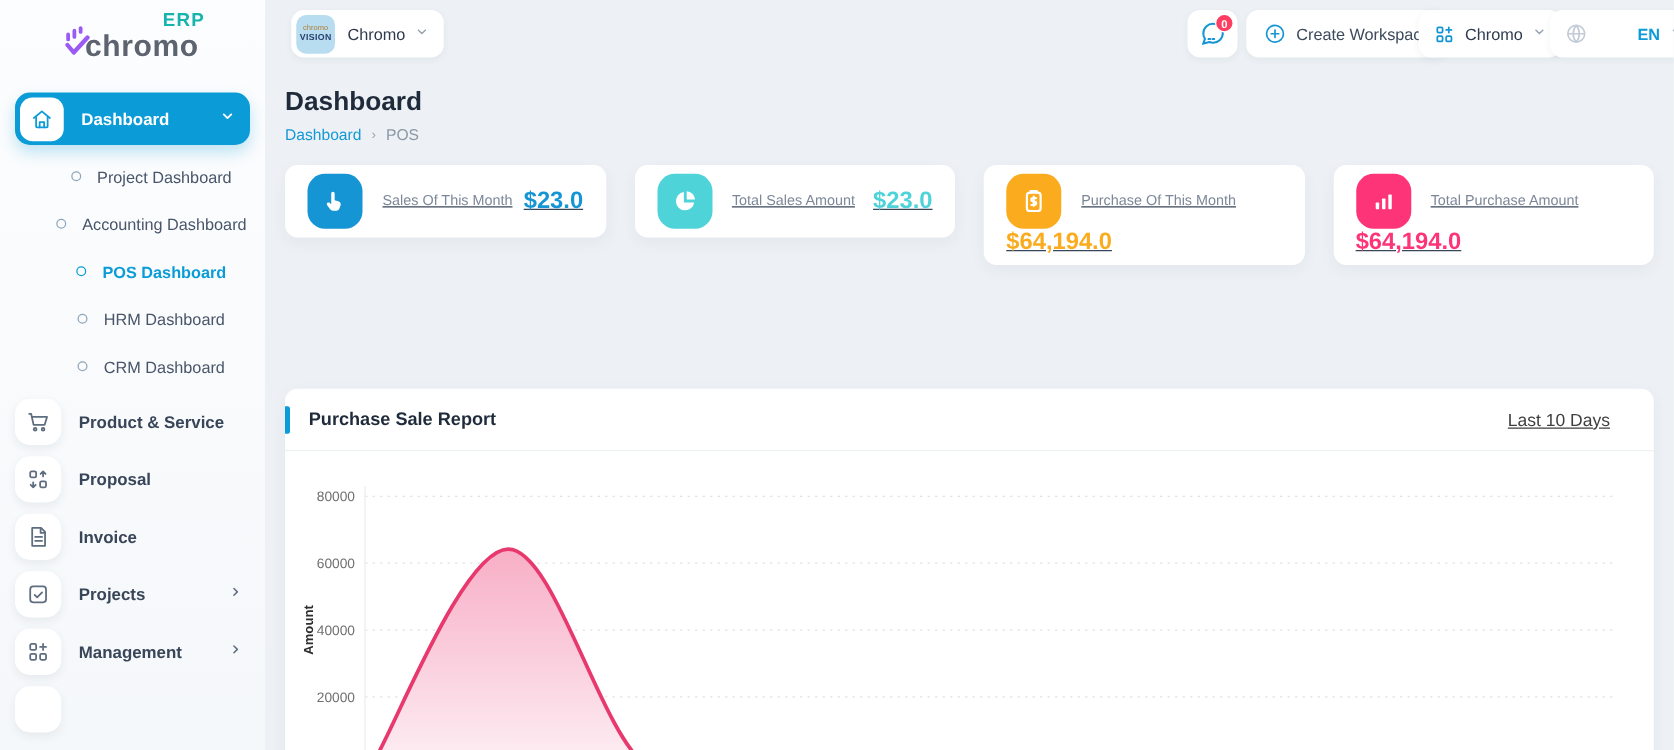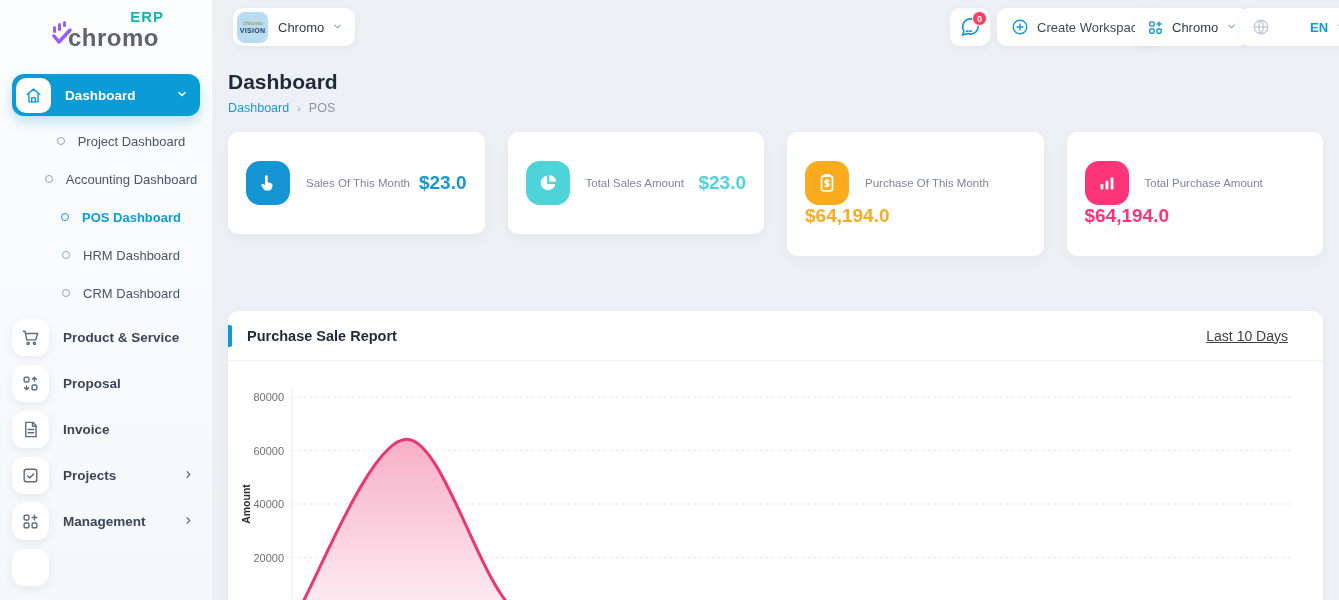--- a/index.html
+++ b/index.html
@@ -79,22 +79,23 @@
   
   .main { position:absolute; left:212px; right:0; top:56px; }
   .page-head { padding:14px 16px 0 16px; }
   .page-title { font-size:21px; font-weight:700; color:#1f2b3a; }
   .breadcrumb { display:flex; align-items:center; margin-top:7px; font-size:12.5px; }
   .breadcrumb a { color:#1499d6; text-decoration:none; cursor:pointer; }
   .breadcrumb .sep { color:#9aa6b3; margin:0 8px; font-size:11px; }
   .breadcrumb .cur { color:#8b97a5; }
   .cards { display:flex; gap:23px; padding:17px 16px 0 16px; align-items:flex-start; }
   .card {
-    background:#fff; border-radius:10px; flex:1; padding:29px 18px;
+    background:#fff; border-radius:10px; flex:1; padding:7px 18px;
     box-shadow:0 4px 12px rgba(40,60,90,0.05);
+    text-decoration:underline;
   }
   .card .row { display:flex; align-items:center; }
   .stat-icon {
     width:44px; height:44px; border-radius:14px; color:#fff; flex:0 0 auto;
     display:flex; align-items:center; justify-content:center;
   }
   .card .stat-label { font-size:11.5px; color:#7c8798; margin-left:16px; }
   .card .stat-value-inline { margin-left:auto; font-size:19px; font-weight:700;text-align:center; }
   .card .stat-value-below { font-size:19px; font-weight:700; margin-top:10px; }
   

